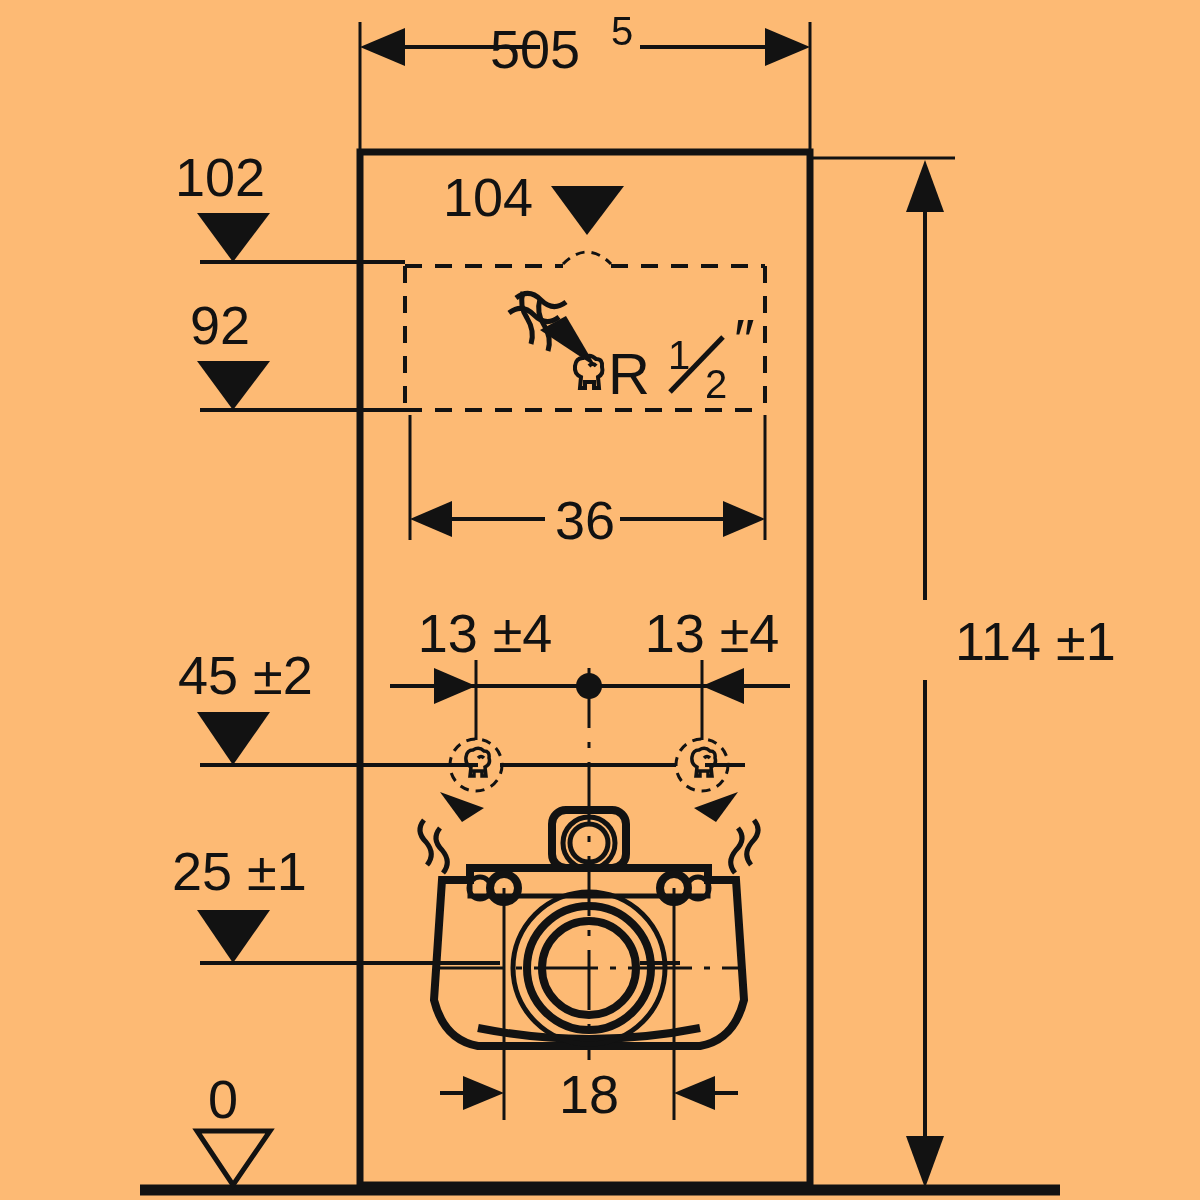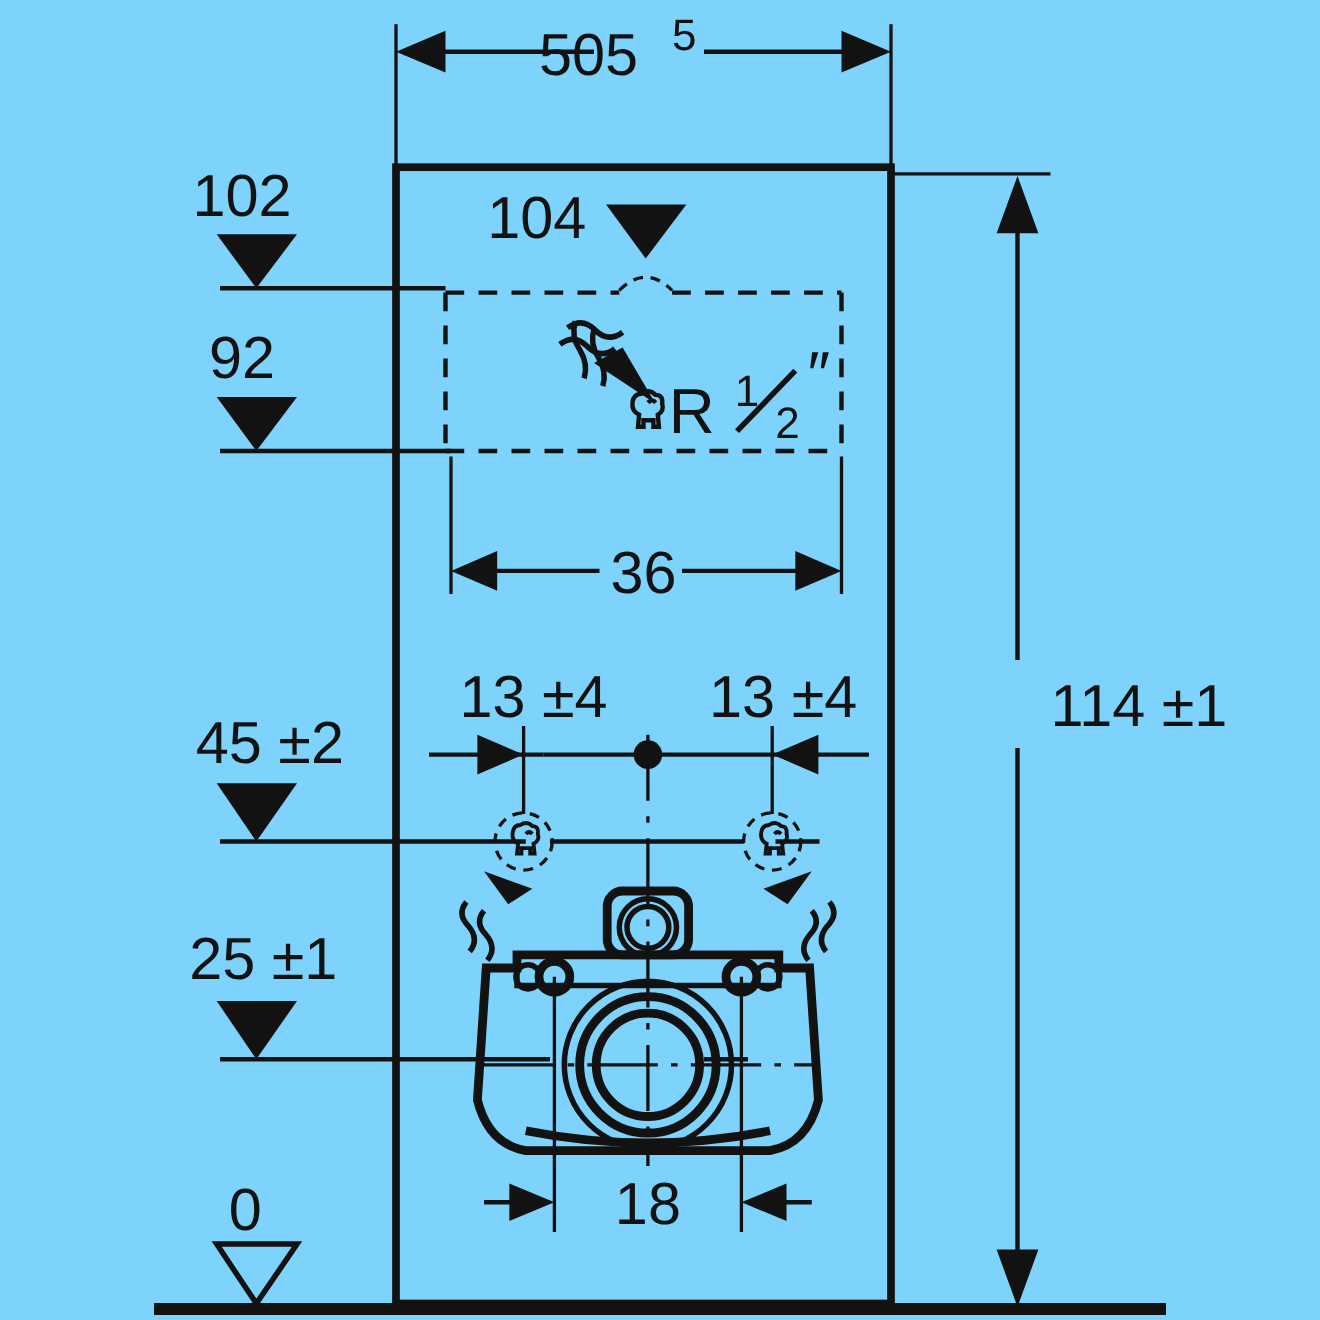--- a/index.html
+++ b/index.html
@@ -8,21 +8,21 @@
     padding: 0;
     background: #ffffff;
   }
   body {
     font-family: "Liberation Sans", sans-serif;
   }
   #drawing-root {
     position: relative;
     width: 1200px;
     height: 1200px;
-    background: #7dd3fc;
+    background: #fdba74;
     overflow: hidden;
   }
   svg#tech-drawing {
     display: block;
     width: 1200px;
     height: 1200px;
   }
   .dim-text {
     font-family: "Liberation Sans", sans-serif;
     font-size: 54px;

